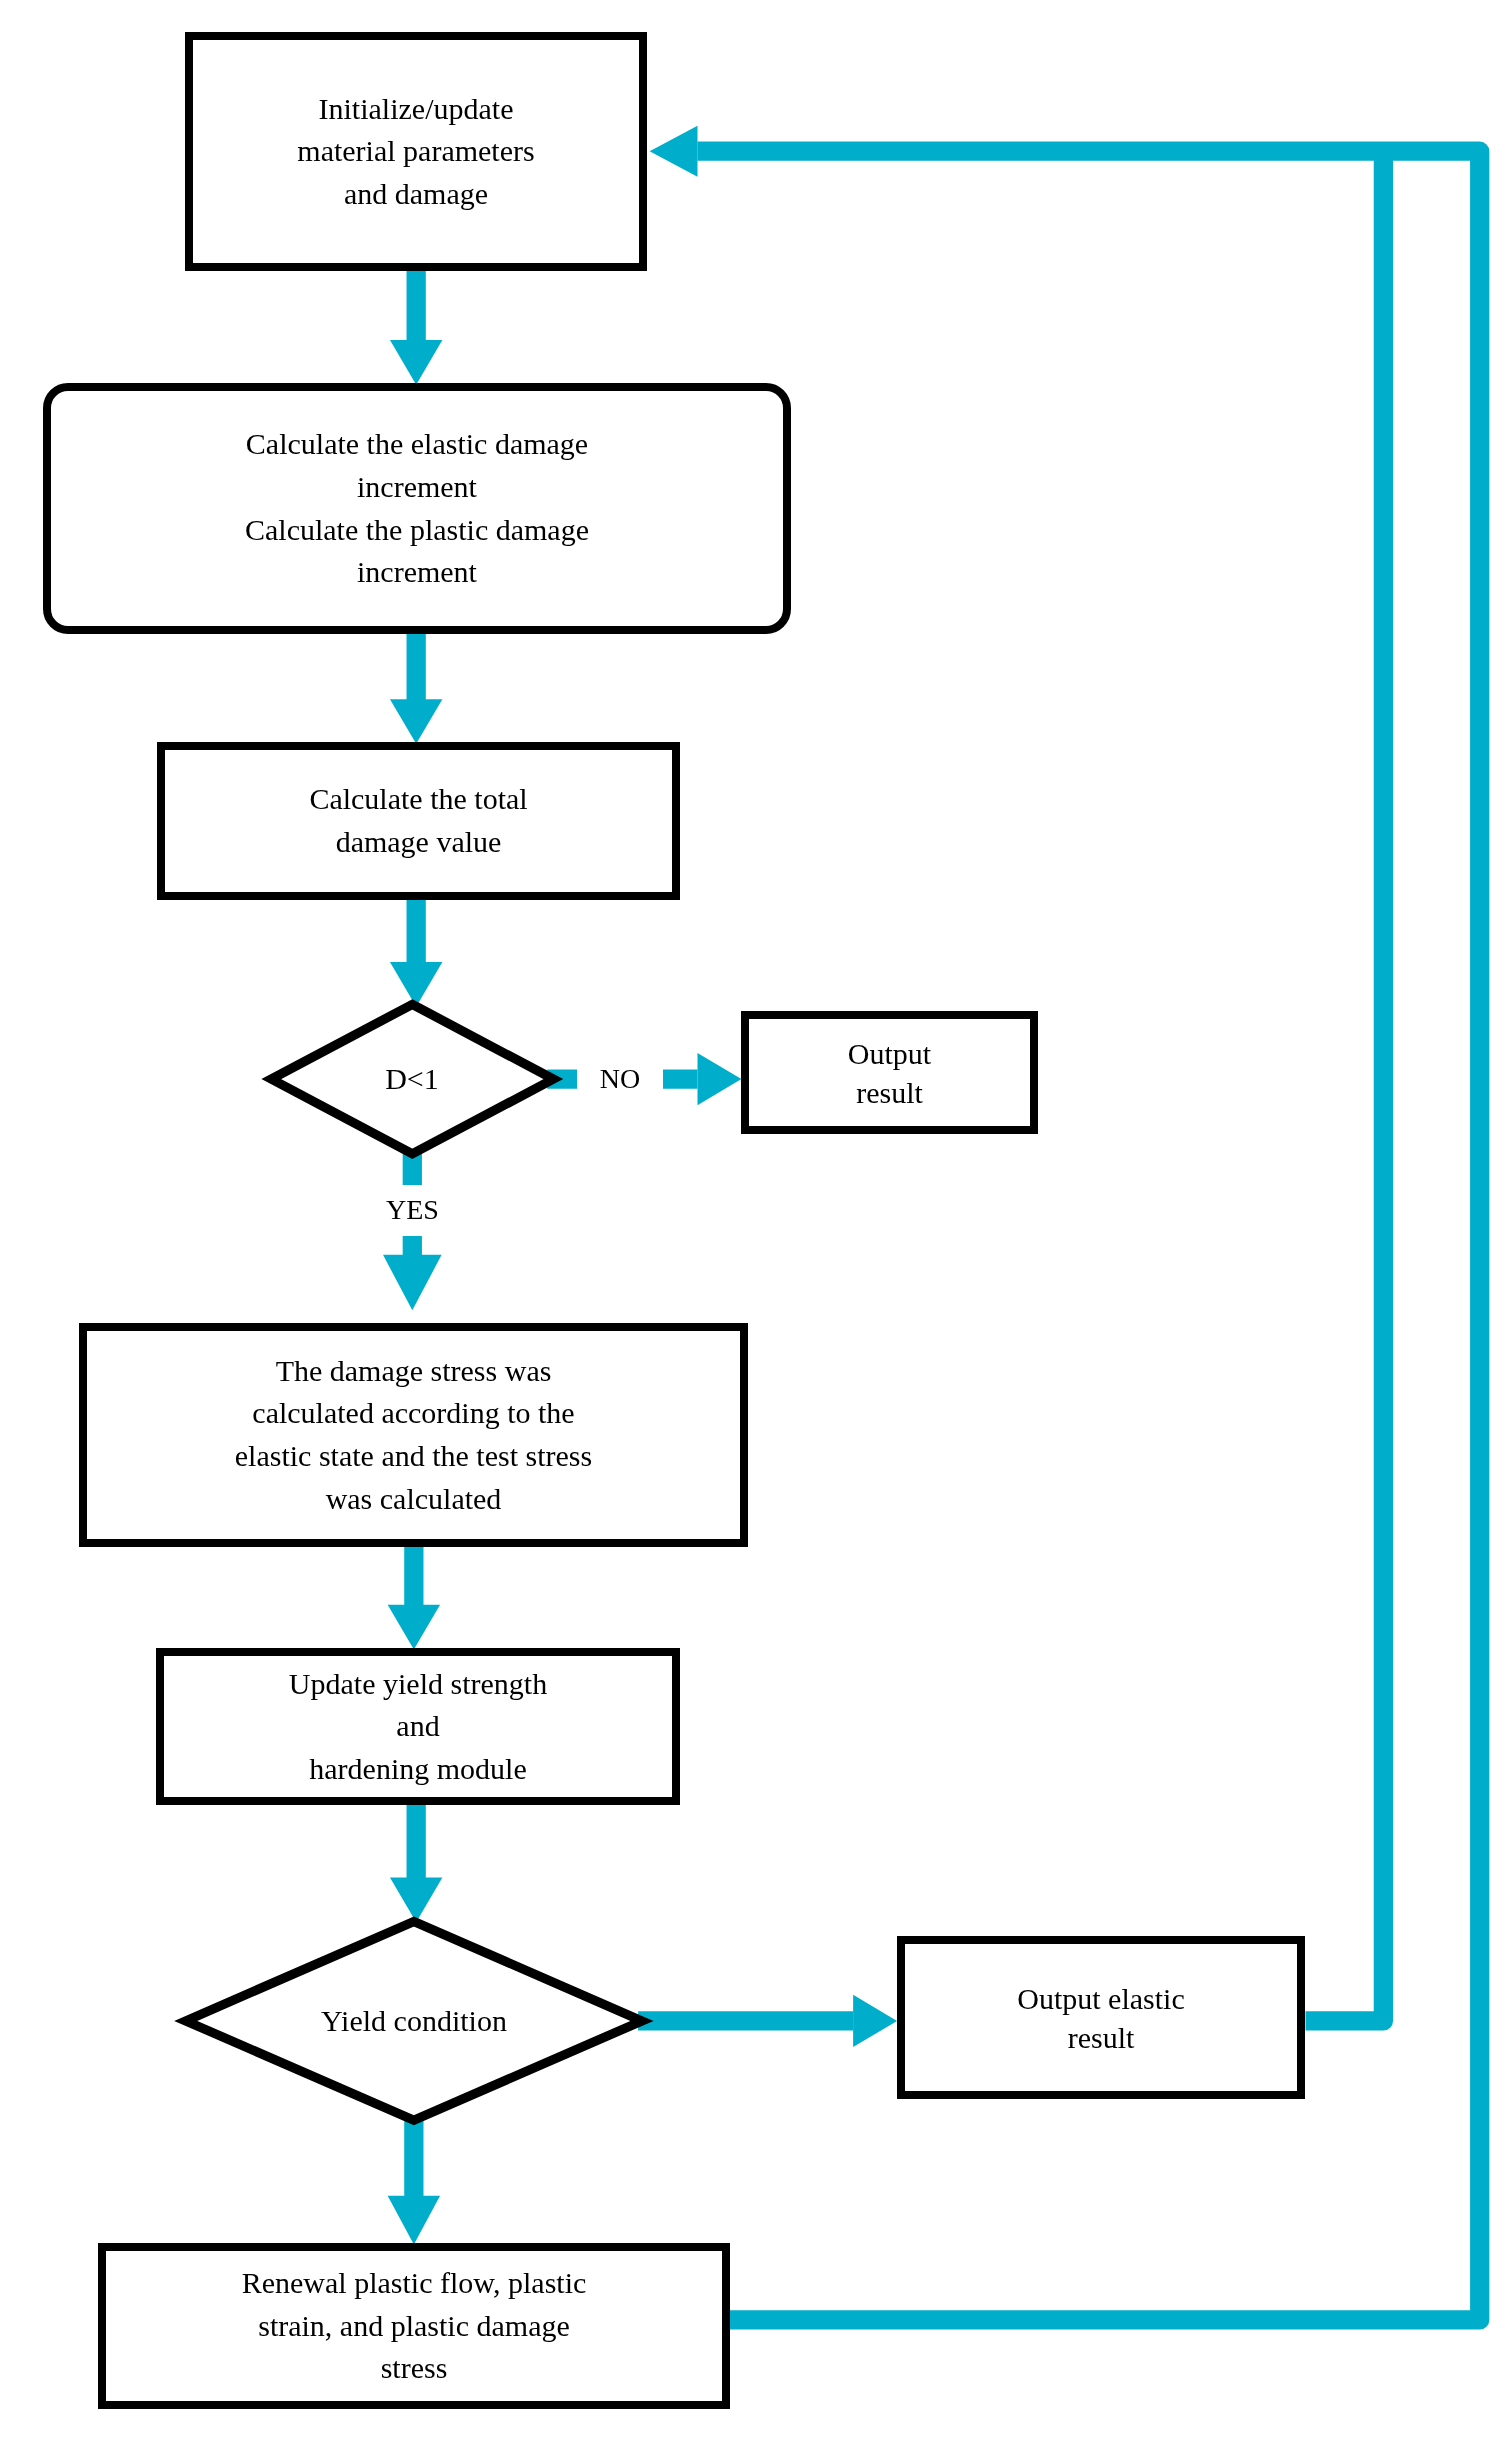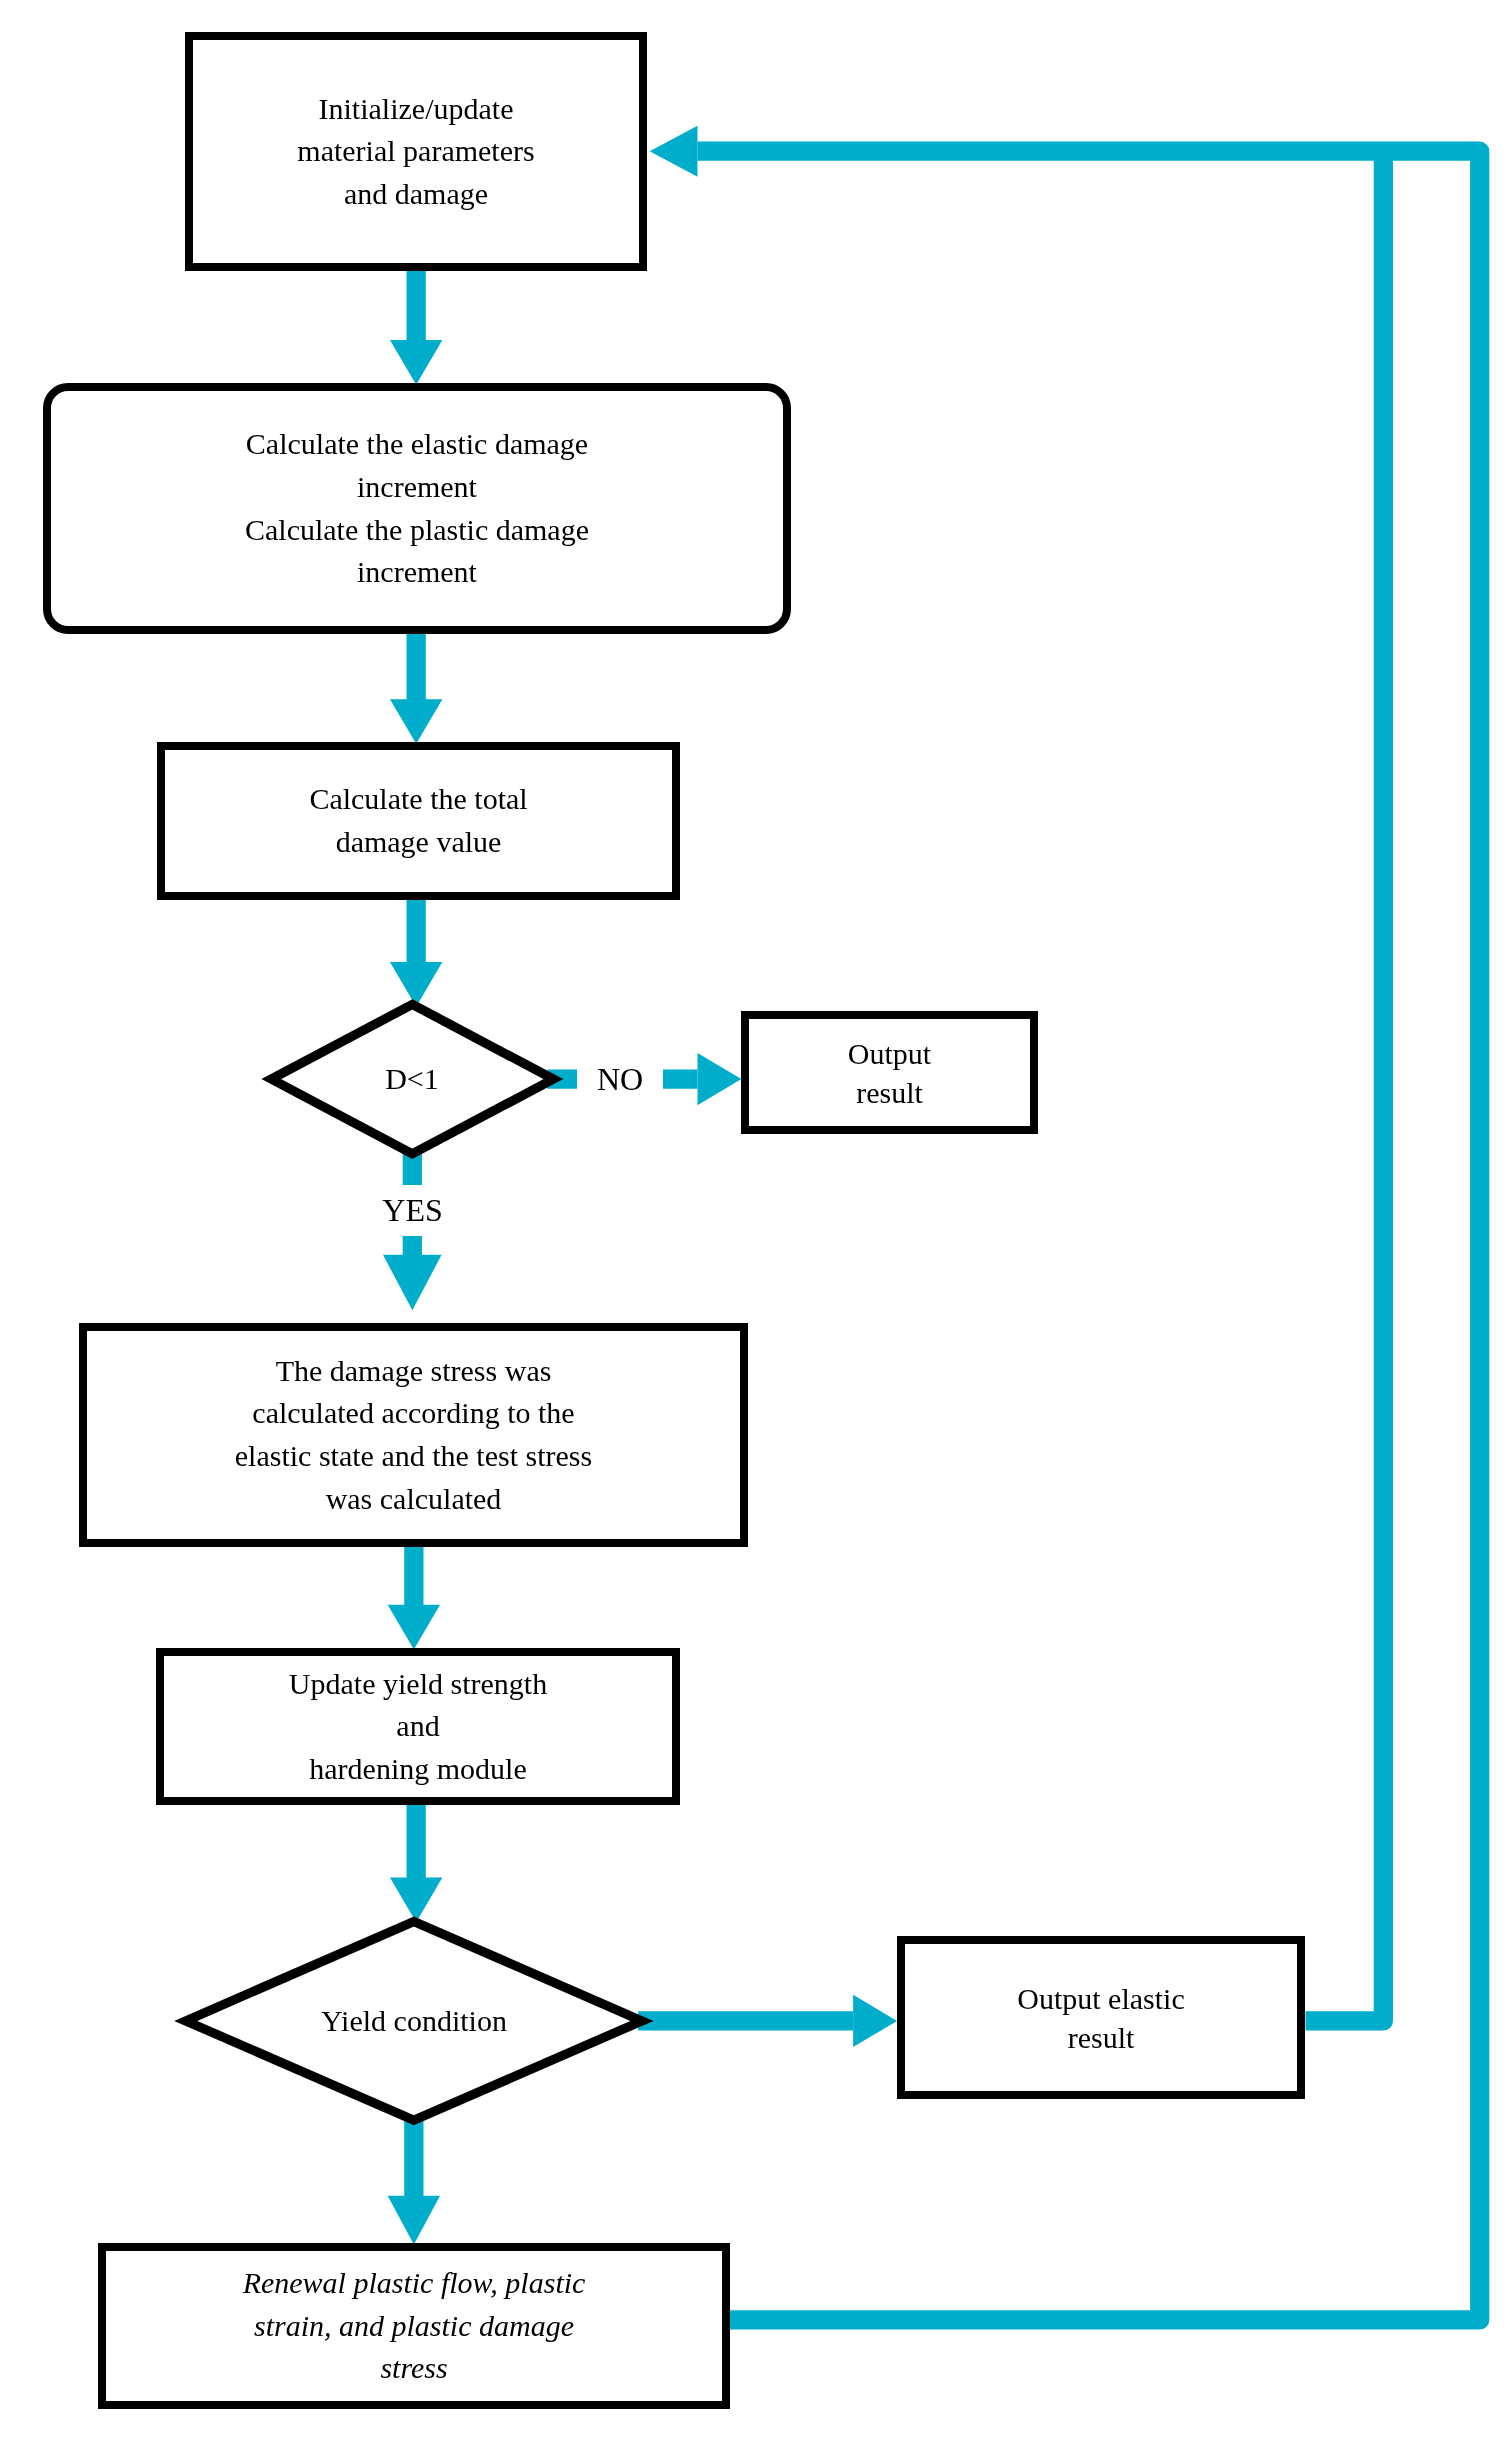--- a/index.html
+++ b/index.html
@@ -61,21 +61,21 @@
     text-align: center;
     line-height: 1.2;
   }
   .branch-label {
     position: absolute;
     display: flex;
     align-items: center;
     justify-content: center;
     text-align: center;
     background: var(--background);
-    font-size: 32px;
+    font-size: 28px;
     line-height: 1.1;
   }
   .tight .node-text { line-height: 1.3; }
 </style>
 </head>
 <body>
 
 <div class="canvas">
 
   <svg class="layer" viewBox="0 0 1958 3163">
@@ -150,21 +150,21 @@
     <div class="node-text">Update yield strength
 and
 hardening module</div>
   </div>
 
   <div class="node tight" style="left:897px; top:1936px; width:408px; height:163px;">
     <div class="node-text">Output elastic
 result</div>
   </div>
 
-  <div class="node" style="left:98px; top:2243px; width:632px; height:166px;font-style:italic;">
+  <div class="node" style="left:98px; top:2243px; width:632px; height:166px;">
     <div class="node-text">Renewal plastic flow, plastic
 strain, and plastic damage
 stress</div>
   </div>
 
   <div class="decision-text" style="left:271px; top:1042px; width:282px; height:74px;">D&lt;1</div>
 
   <div class="decision-text" style="left:186px; top:1982px; width:456px; height:77px;">Yield condition</div>
 
   <div class="branch-label" style="left:577px; top:1047px; width:86px; height:65px;">NO</div>

